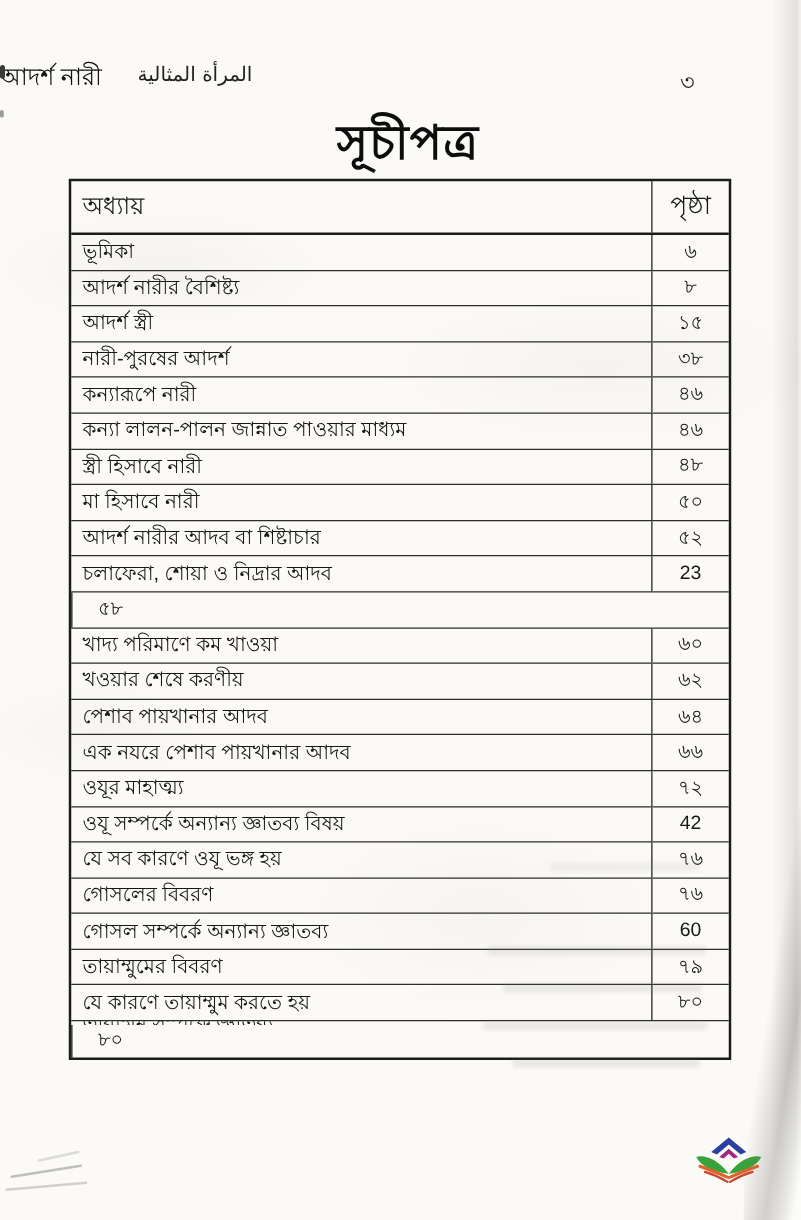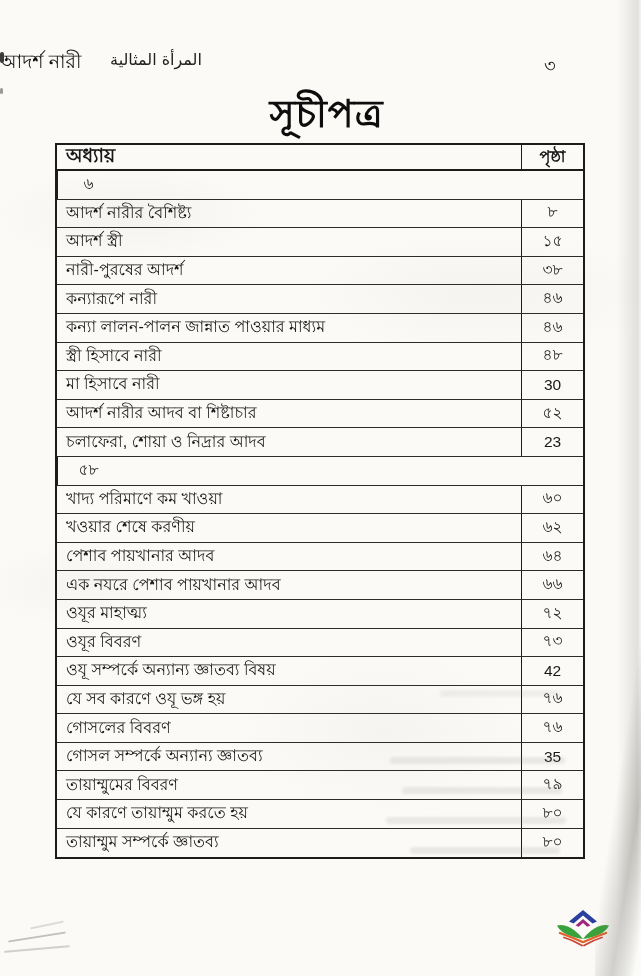--- a/index.html
+++ b/index.html
@@ -43,39 +43,39 @@
     font-size: 38px; font-weight: 700; letter-spacing: 1px;
     color: #0d0d0d;
   }
 
   
   .toc-table {
     position: absolute; left: 55px; top: 143px; width: 530px;
     border: 2px solid #1c1c1c;
   }
   .t-header {
-    display: flex; height: 26px;
+    display: flex; height: 43px;
     border-bottom: 2px solid #1c1c1c;
-    font-weight: 700; font-size: 19px;
+    font-weight: 400; font-size: 19px;
   }
   .t-row {
     display: flex; height: 28.6px;
     border-bottom: 1.6px solid #2c2c2c;
     font-size: 16px;
   }
-  .t-row:last-child { border-bottom: none; }
+  .t-row:last-child { border-bottom: none; flex-direction: column; }
   .cell { display: flex; align-items: center; overflow: hidden; white-space: nowrap; }
   .c-chapter { flex: 1; padding-left: 9px; }
   .c-page {
     width: 62px; flex: none;
     border-left: 1.8px solid #1c1c1c;
     justify-content: center;
     font-size: 15.5px;
   }
-  .t-header .c-page { font-size: 16px; }
+  .t-header .c-page { font-size: 20px; }
 
   
   .edge-shade {
     position: absolute; right: 0; top: 0; width: 24px; height: 100%;
     background: linear-gradient(to right, rgba(0,0,0,0) 0%, rgba(125,122,115,0.20) 85%, rgba(125,122,115,0.05) 100%);
     pointer-events: none;
   }
   .corner-curl {
     position: absolute; right: 0; bottom: 0; width: 46px; height: 420px;
     background: linear-gradient(99deg, rgba(0,0,0,0) 52%, rgba(110,108,102,0.30) 74%, rgba(252,252,250,0.95) 94%);
@@ -110,20 +110,21 @@
 
   <h1 class="page-title">সূচীপত্র</h1>
 
   <div class="toc-table">
     <div class="t-header">
       <div class="cell c-chapter">অধ্যায়</div>
       <div class="cell c-page">পৃষ্ঠা</div>
     </div>
     <div>
     <div class="t-row">
+      <div class="cell c-chapter">ভূমিকা</div>
       <div class="cell c-page">৬</div>
     </div>
 
     <div class="t-row">
       <div class="cell c-chapter">আদর্শ নারীর বৈশিষ্ট্য</div>
       <div class="cell c-page">৮</div>
     </div>
 
     <div class="t-row">
       <div class="cell c-chapter">আদর্শ স্ত্রী</div>
@@ -145,21 +146,21 @@
       <div class="cell c-page">৪৬</div>
     </div>
 
     <div class="t-row">
       <div class="cell c-chapter">স্ত্রী হিসাবে নারী</div>
       <div class="cell c-page">৪৮</div>
     </div>
 
     <div class="t-row">
       <div class="cell c-chapter">মা হিসাবে নারী</div>
-      <div class="cell c-page">30</div>
+      <div class="cell c-page">৫০</div>
     </div>
 
     <div class="t-row">
       <div class="cell c-chapter">আদর্শ নারীর আদব বা শিষ্টাচার</div>
       <div class="cell c-page">৫২</div>
     </div>
 
     <div class="t-row">
       <div class="cell c-chapter">চলাফেরা, শোয়া ও নিদ্রার আদব</div>
       <div class="cell c-page">23</div>
@@ -187,43 +188,39 @@
     <div class="t-row">
       <div class="cell c-chapter">এক নযরে পেশাব পায়খানার আদব</div>
       <div class="cell c-page">৬৬</div>
     </div>
 
     <div class="t-row">
       <div class="cell c-chapter">ওযূর মাহাত্ম্য</div>
       <div class="cell c-page">৭২</div>
     </div>
 
-    <div class="t-row">
-      <div class="cell c-chapter">ওযূর বিবরণ</div>
-      <div class="cell c-page">৭৩</div>
-    </div>
 
     <div class="t-row">
       <div class="cell c-chapter">ওযূ সম্পর্কে অন্যান্য জ্ঞাতব্য বিষয়</div>
       <div class="cell c-page">42</div>
     </div>
 
     <div class="t-row">
       <div class="cell c-chapter">যে সব কারণে ওযূ ভঙ্গ হয়</div>
       <div class="cell c-page">৭৬</div>
     </div>
 
     <div class="t-row">
       <div class="cell c-chapter">গোসলের বিবরণ</div>
       <div class="cell c-page">৭৬</div>
     </div>
 
     <div class="t-row">
       <div class="cell c-chapter">গোসল সম্পর্কে অন্যান্য জ্ঞাতব্য</div>
-      <div class="cell c-page">35</div>
+      <div class="cell c-page">60</div>
     </div>
 
 
     <div class="t-row">
       <div class="cell c-chapter">তায়াম্মুমের বিবরণ</div>
       <div class="cell c-page">৭৯</div>
     </div>
 
     <div class="t-row">
       <div class="cell c-chapter">যে কারণে তায়াম্মুম করতে হয়</div>

